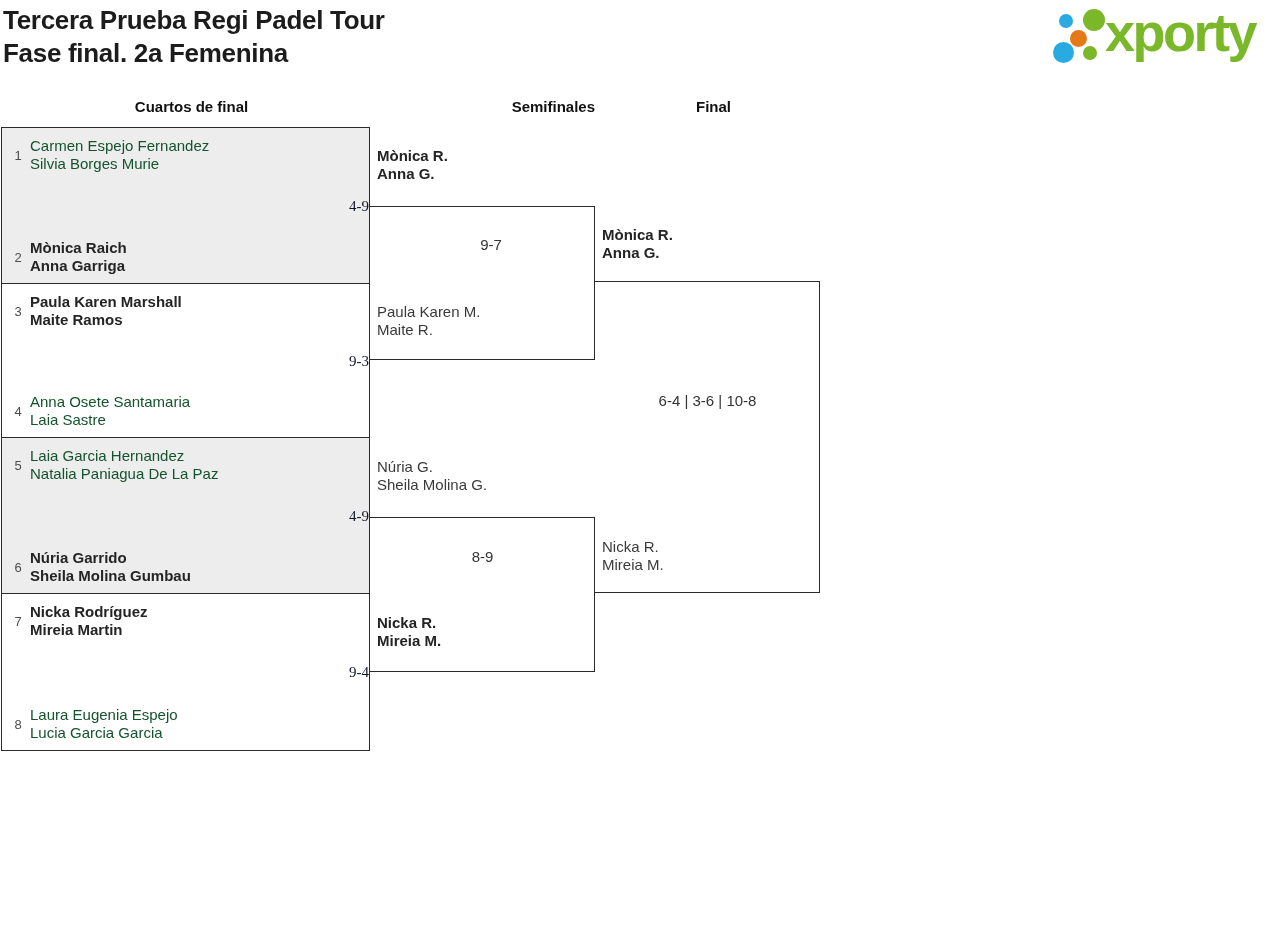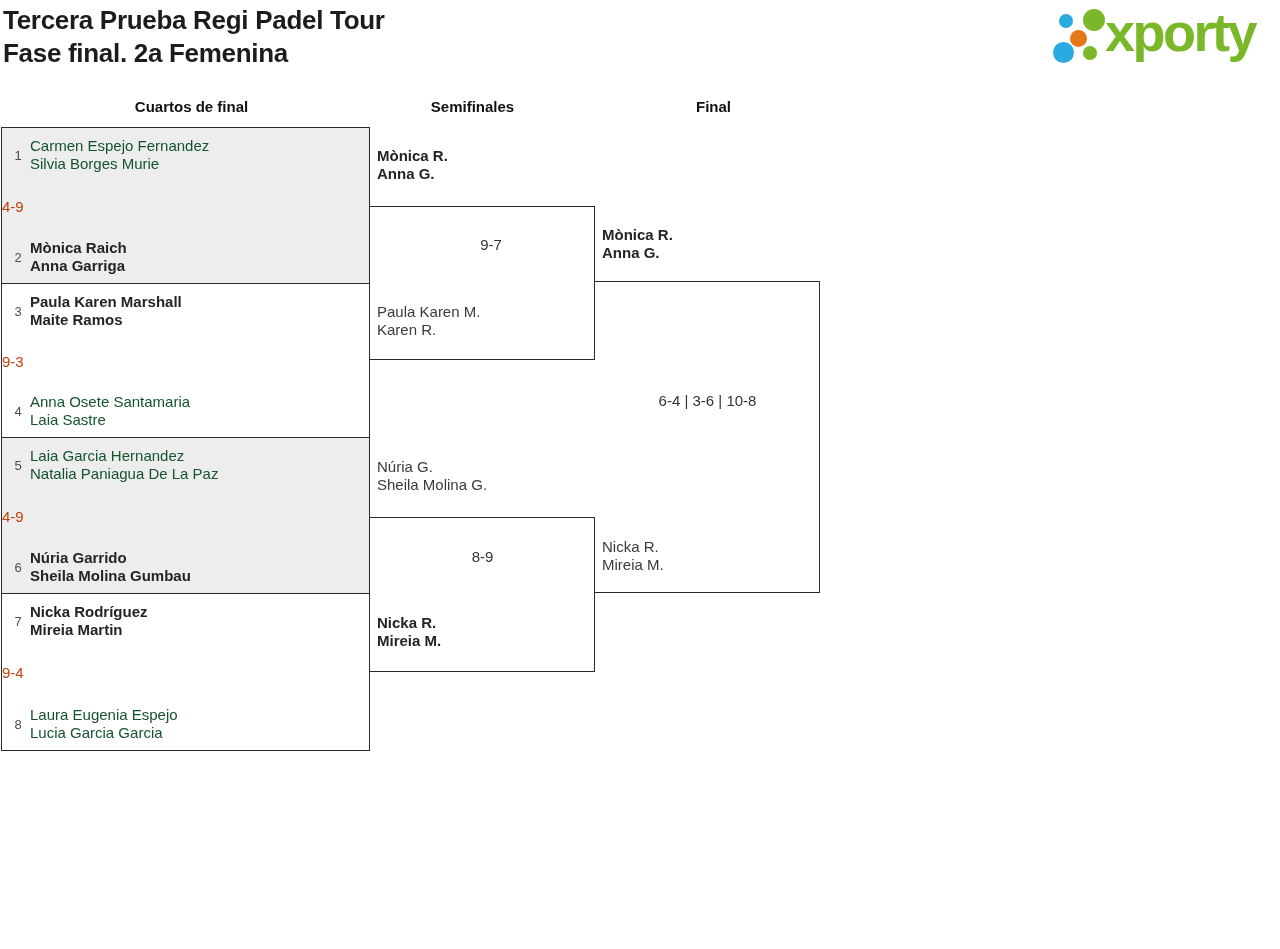--- a/index.html
+++ b/index.html
@@ -19,37 +19,37 @@
   .logo-text {
     position:absolute; left:55px; top:-8px;
     font-size:54px; font-weight:bold; letter-spacing:-2.5px; line-height:70px;
   }
   
   .col-header {
     position:absolute; top:97px; font-size:15px; font-weight:bold;
     color:#111111; text-align:center; line-height:19px;padding-left:12px;
   }
   .col-header.c1 { left:1px;   width:369px; }
-  .col-header.c2 { left:354px; width:225px; }
+  .col-header.c2 { left:370px; width:225px;text-align:right; }
   .col-header.c3 { left:595px; width:225px; }
   
   .qf {
     position:absolute; left:1px; width:369px;
     border:1px solid #2b2b2b; border-bottom:none;
   }
   .qf.last { border-bottom:1px solid #2b2b2b; }
   .team-row { position:absolute; left:8px; right:8px; display:flex; align-items:center; }
   .team-row.top { top:9px; }
   .team-row.bot { bottom:8px; }
   .seed { width:16px; flex:none; font-size:13px; color:#4c4c4c; text-align:center; margin-right:4px; }
   .names { font-size:15px; line-height:18px; color:#14532d; }
   .names.w { font-weight:bold; color:#242424; }
   .score {
     position:absolute; left:0; right:0; top:50%; transform:translateY(-50%);
-    text-align:left; font-size:15px; color:#c2410c;
+    text-align:right; font-size:15px; color:#0f172a;font-family:Liberation Serif, serif;
   }
   
   .rbox { position:absolute; border:1px solid #2b2b2b; border-left:none; background:transparent; }
   .adv { position:absolute; font-size:15px; line-height:18px; color:#3a3a3a; }
   .adv.w { font-weight:bold; color:#242424; }
   .mscore { position:absolute; text-align:center; font-size:15px; color:#333333; line-height:16px; }
 </style>
 </head>
 <body>
 
@@ -146,21 +146,21 @@
   </div>
 
   <div class="rbox" style="left:370px;top:206px;width:225px;height:154px;"></div>
   <div class="adv w" style="left:377px;top:147px;">
     <div>Mònica R.</div>
     <div>Anna G.</div>
   </div>
   <div class="mscore" style="left:370px;width:242px;top:237px;">9-7</div>
   <div class="adv" style="left:377px;top:303px;">
     <div>Paula Karen M.</div>
-    <div>Karen R.</div>
+    <div>Maite R.</div>
   </div>
 
   <div class="rbox" style="left:370px;top:517px;width:225px;height:155px;"></div>
   <div class="adv" style="left:377px;top:458px;">
     <div>Núria G.</div>
     <div>Sheila Molina G.</div>
   </div>
   <div class="mscore" style="left:370px;width:225px;top:549px;">8-9</div>
   <div class="adv w" style="left:377px;top:614px;">
     <div>Nicka R.</div>

